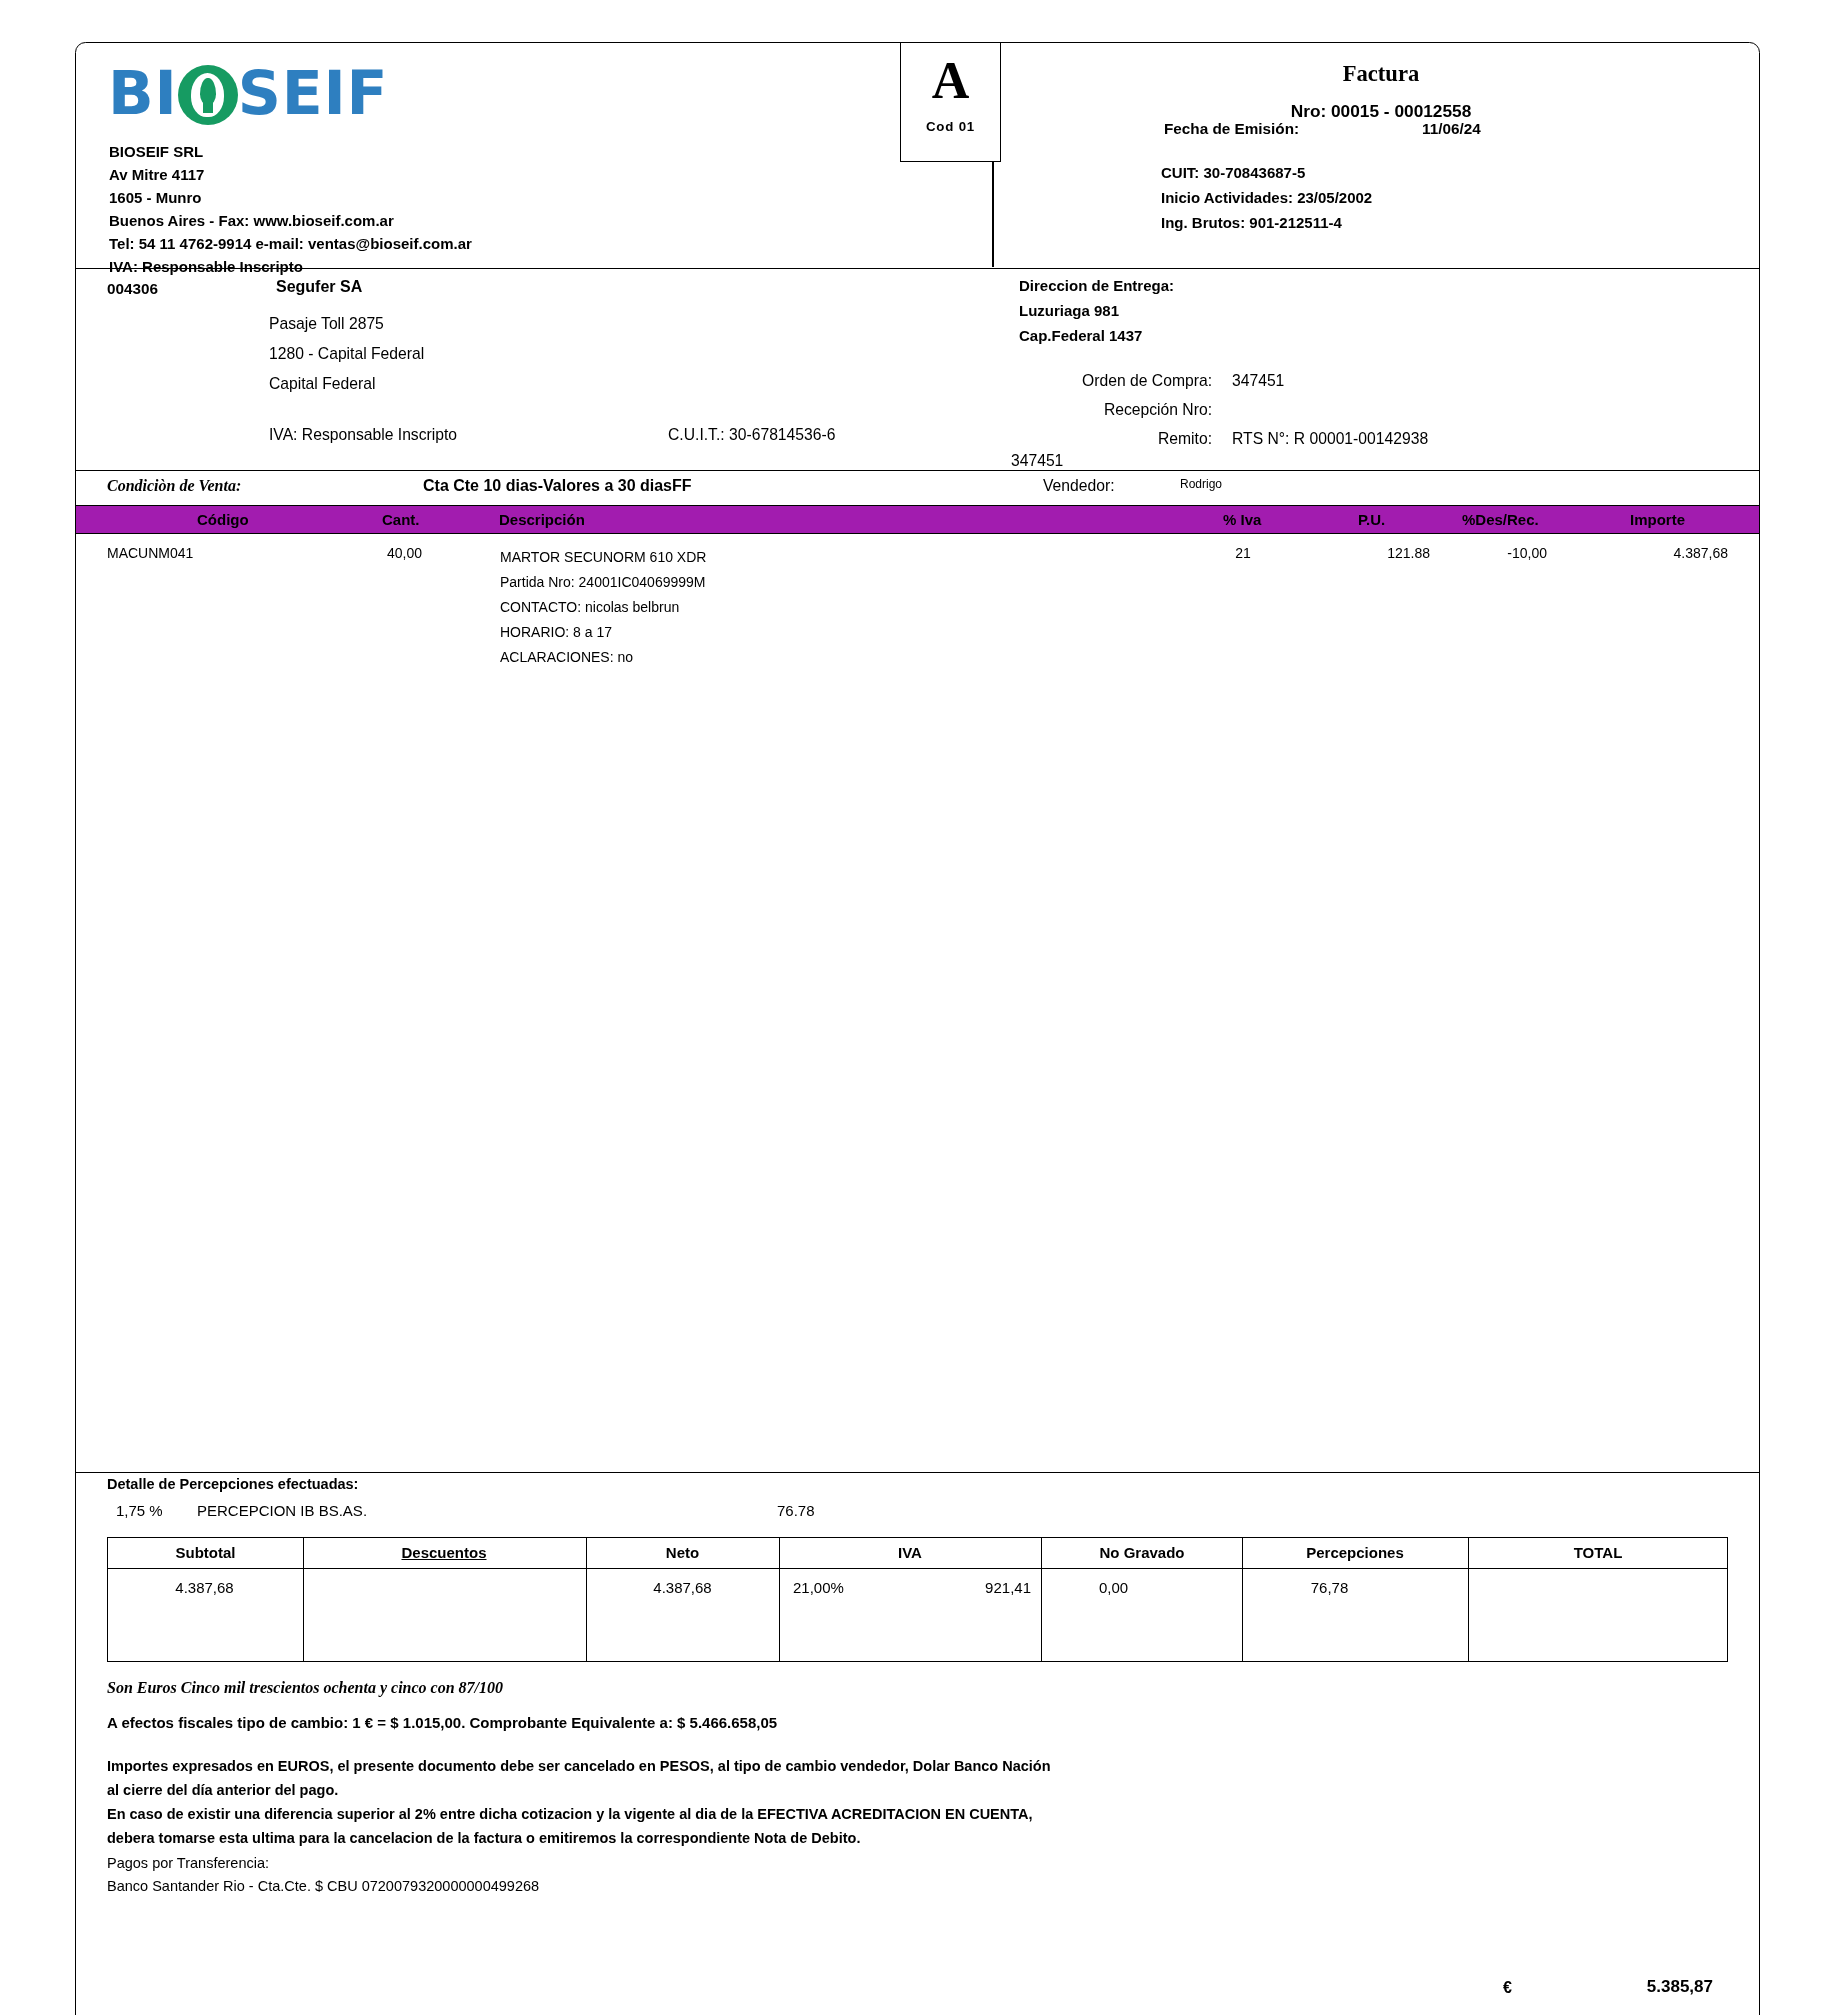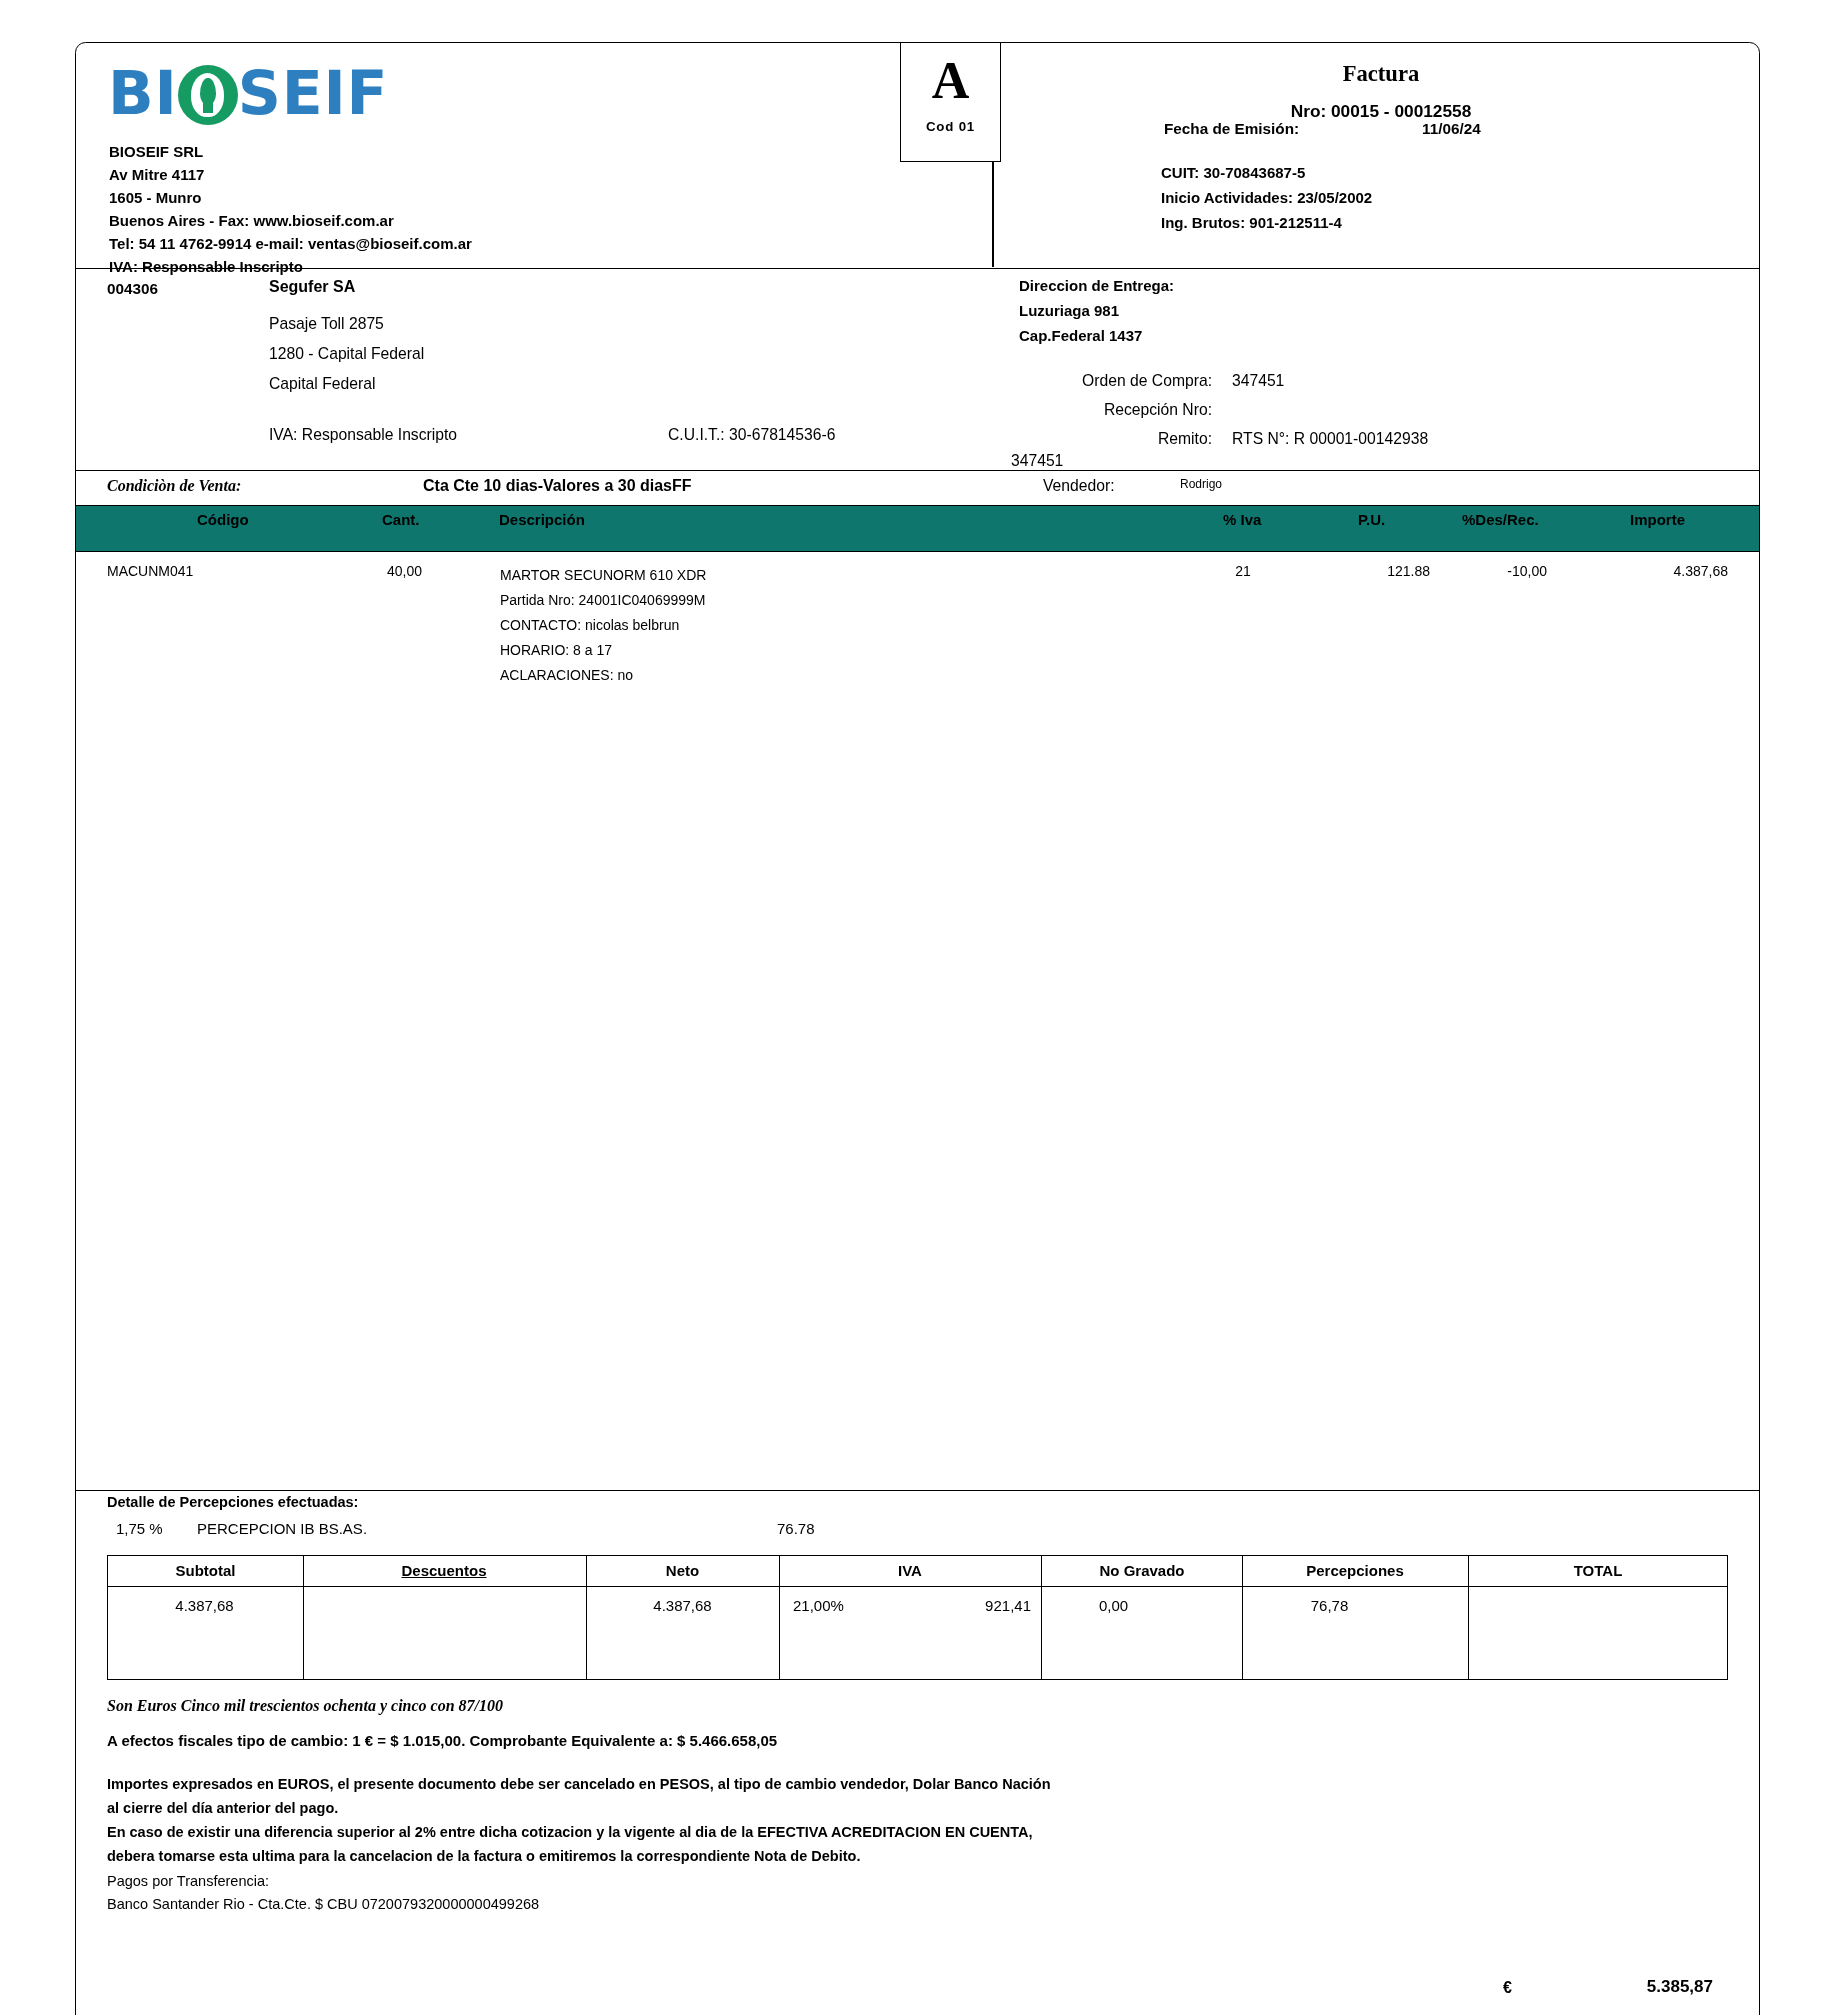--- a/index.html
+++ b/index.html
@@ -186,21 +186,21 @@
   }
   .client-code {
     position: absolute;
     left: 31px;
     top: 10.5px;
     font-size: 15.3px;
     font-weight: bold;
   }
   .client-name {
     position: absolute;
-    left: 193px;
+    left: 200px;
     top: 8.9px;
     font-size: 16px;
     font-weight: bold;
   }
   .client-lines {
     position: absolute;
     left: 193px;
     top: 40px;
     font-size: 15.7px;
     line-height: 30px;
@@ -271,22 +271,22 @@
   }
   .vend-val {
     position: absolute;
     left: 1104px; top: 6.4px;
     font-size: 12px;
   }
 
   
   .items-head {
     position: relative;
-    height: 46px;
-    background: #0f766e;
+    height: 28px;
+    background: #a21caf;
     border-bottom: 1.6px solid #000;
     box-sizing: border-box;
     font-size: 15px;
     font-weight: bold;
   }
   .items-head span { position: absolute; top: 4.8px; }
   .ih-codigo { left: 121px; }
   .ih-cant   { left: 306px; }
   .ih-desc   { left: 423px; }
   .ih-iva    { left: 1147px; }

